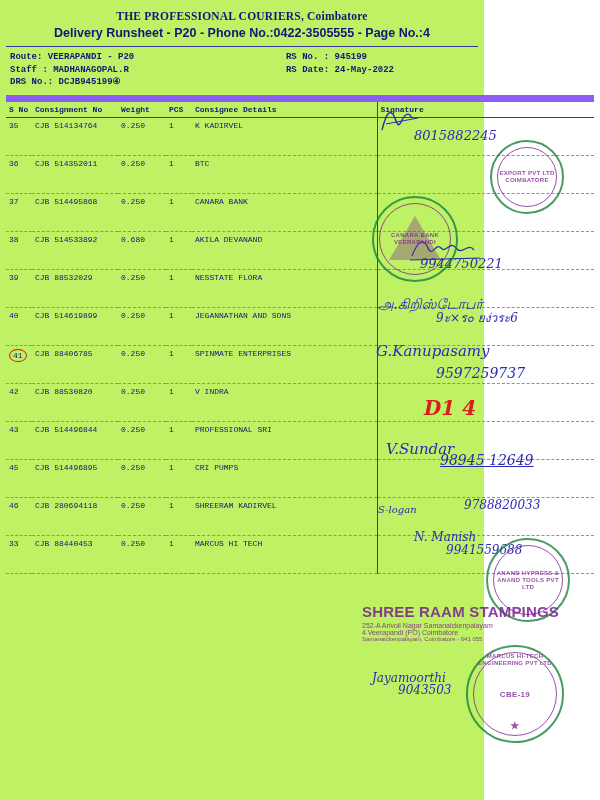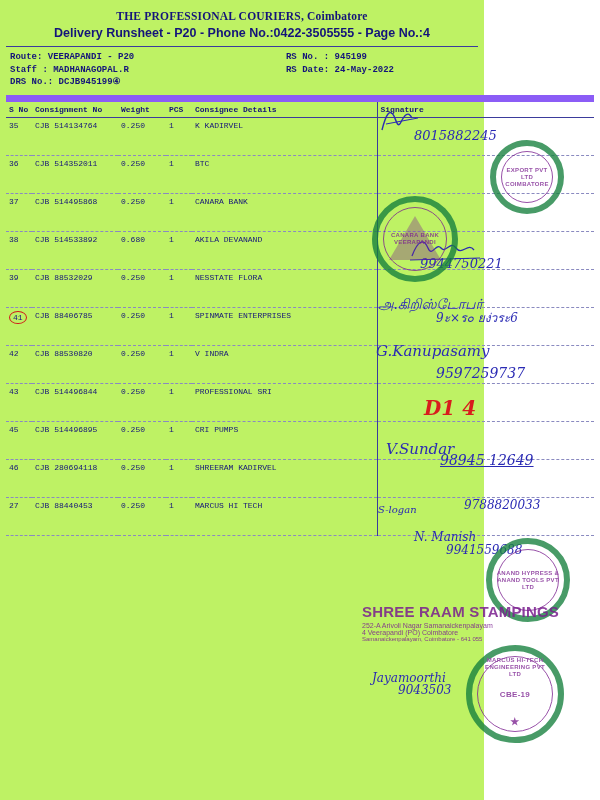--- a/index.html
+++ b/index.html
@@ -113,21 +113,21 @@
   .ink-red {
     position: absolute;
     color: #d81d1d;
     font-family: "DejaVu Serif", serif;
     font-style: italic;
     pointer-events: none;
     white-space: nowrap;
   }
   .stamp {
     position: absolute;
-    border: 6px solid #15803d;
+    border: 2px solid #15803d;
     color: #7a1f8f;
     border-radius: 50%;
     display: flex;
     align-items: center;
     justify-content: center;
     text-align: center;
     font-family: "Liberation Sans", sans-serif;
     font-size: 6px;
     font-weight: bold;
     letter-spacing: .3px;
@@ -240,20 +240,28 @@
       </tr>
       <tr>
         <td><span>39</span></td>
         <td>CJB 88532029</td>
         <td>0.250</td>
         <td>1</td>
         <td>NESSTATE FLORA</td>
         <td class="sign-cell"></td>
       </tr>
       <tr>
+        <td><span>40</span></td>
+        <td>CJB 514619899</td>
+        <td>0.250</td>
+        <td>1</td>
+        <td>JEGANNATHAN AND SONS</td>
+        <td class="sign-cell"></td>
+      </tr>
+      <tr>
         <td><span class="circled">41</span></td>
         <td>CJB 88406785</td>
         <td>0.250</td>
         <td>1</td>
         <td>SPINMATE ENTERPRISES</td>
         <td class="sign-cell"></td>
       </tr>
       <tr>
         <td><span>42</span></td>
         <td>CJB 88530820</td>
@@ -280,21 +288,21 @@
       </tr>
       <tr>
         <td><span>46</span></td>
         <td>CJB 280694118</td>
         <td>0.250</td>
         <td>1</td>
         <td>SHREERAM KADIRVEL</td>
         <td class="sign-cell"></td>
       </tr>
       <tr>
-        <td><span>27</span></td>
+        <td><span>33</span></td>
         <td>CJB 88440453</td>
         <td>0.250</td>
         <td>1</td>
         <td>MARCUS HI TECH</td>
         <td class="sign-cell"></td>
       </tr>
     </tbody>
   </table>
 
   <svg class="scrawl" style="left:378px; top:104px;" width="70" height="30" viewBox="0 0 70 30">

